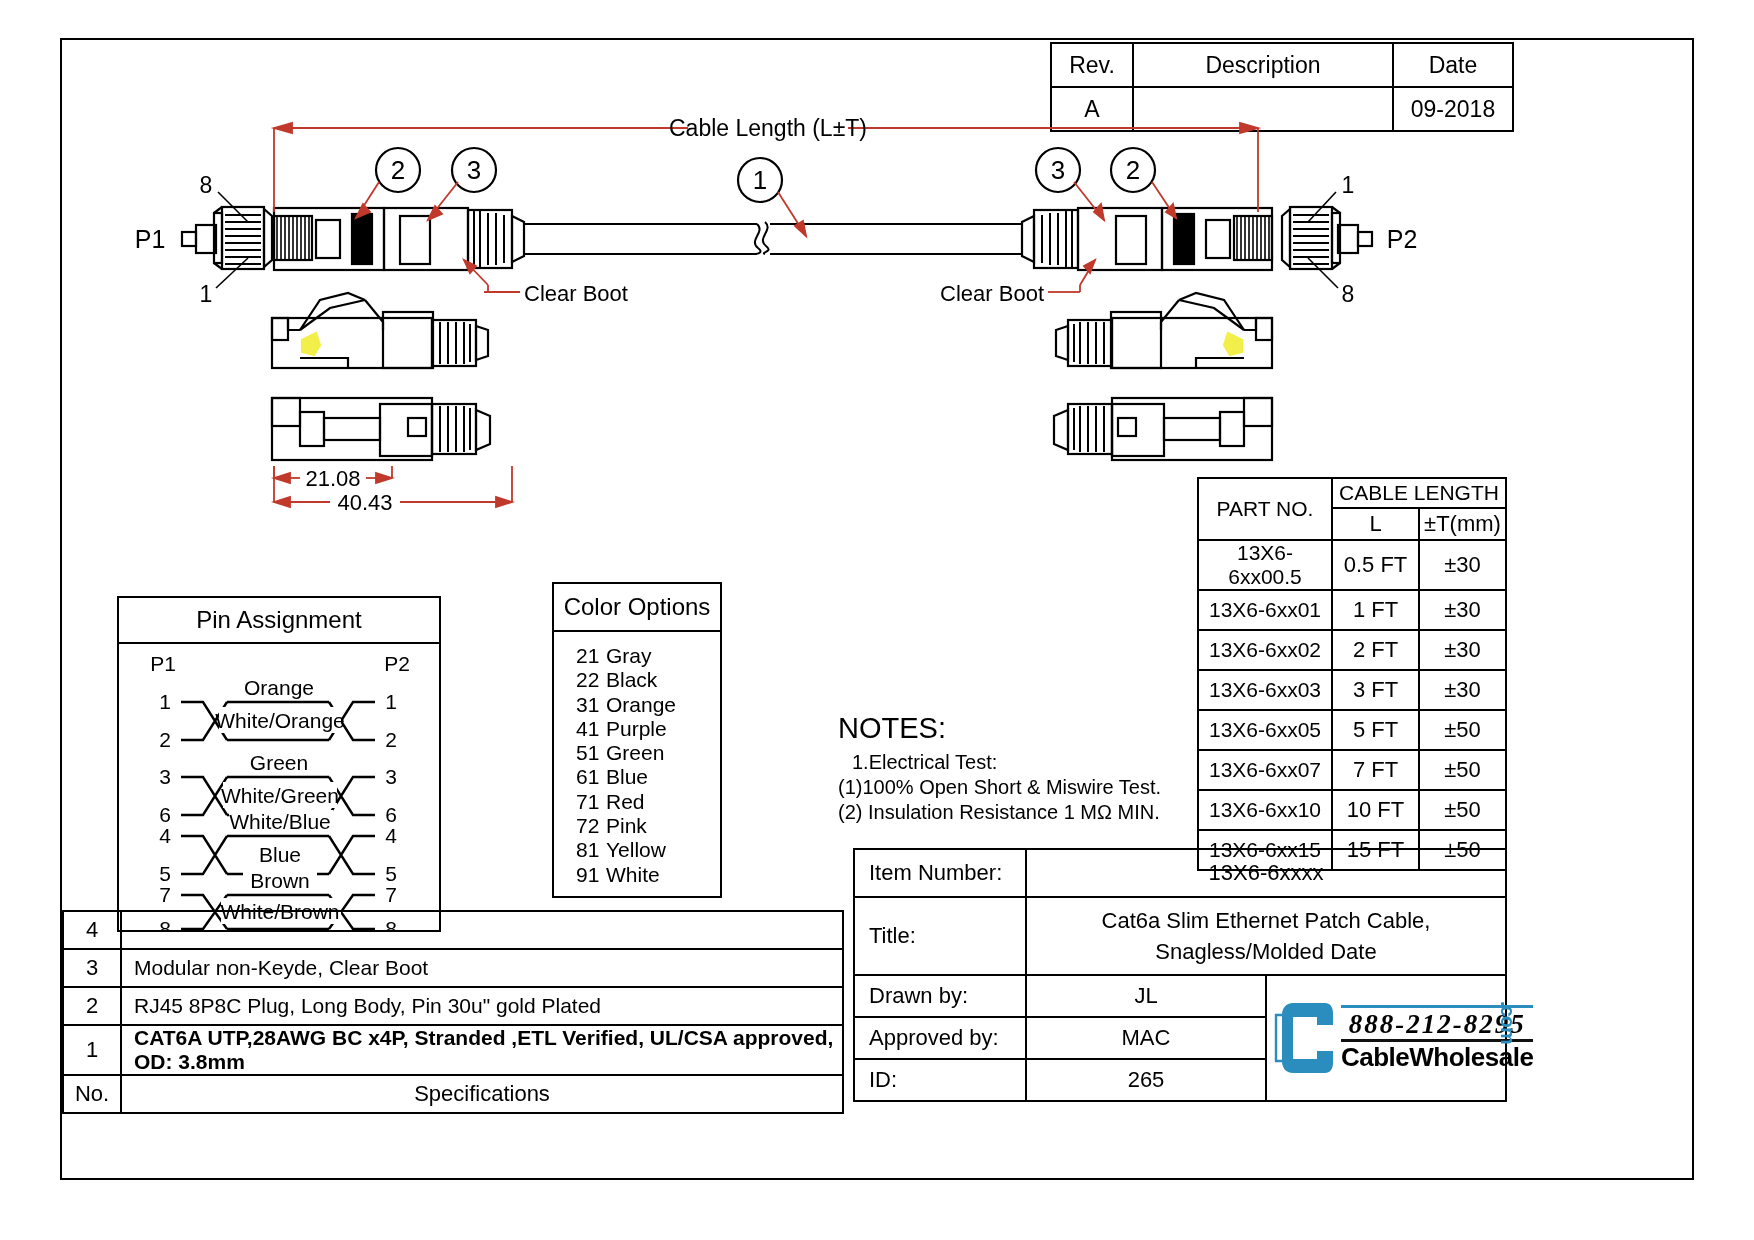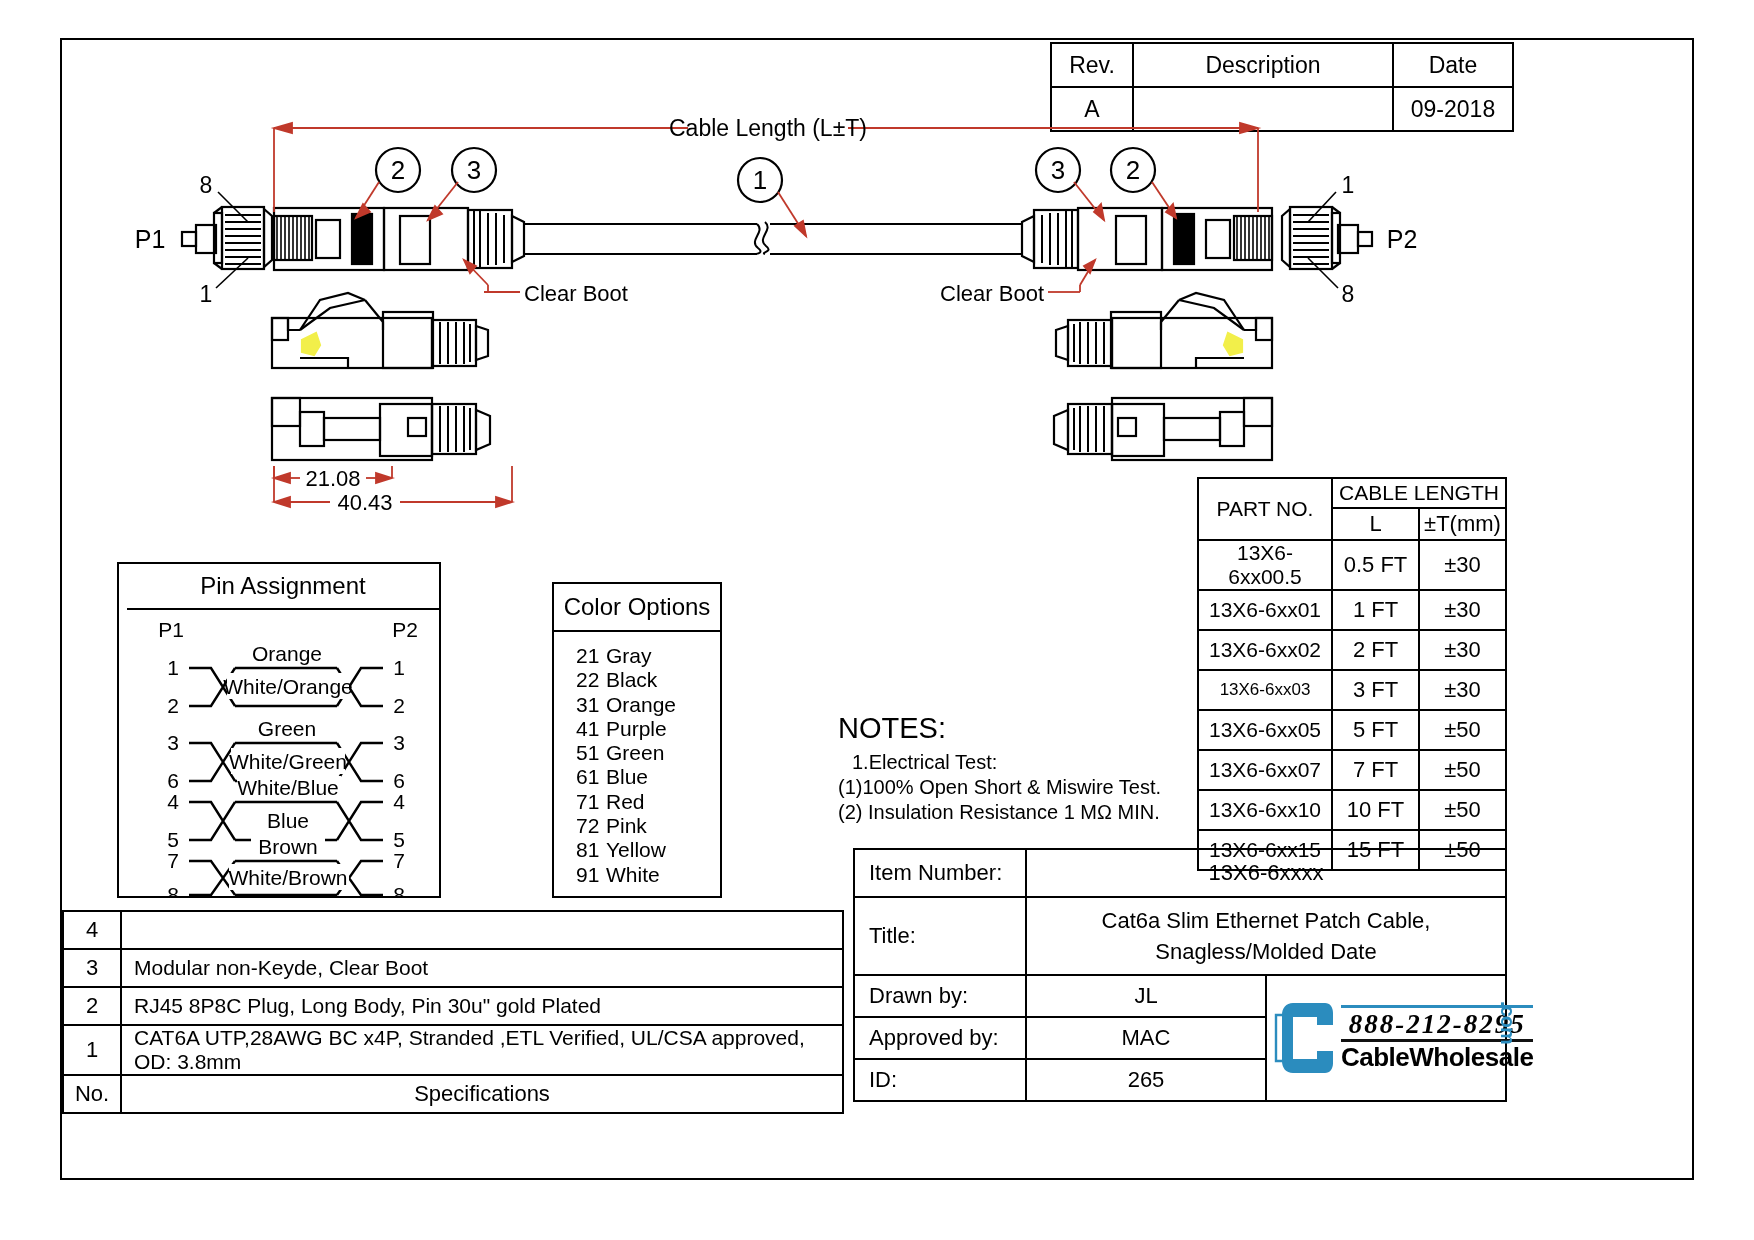--- a/index.html
+++ b/index.html
@@ -59,22 +59,22 @@
   }
   #rohs span {
     color: #0a9648;
     font-size: 62px;
     letter-spacing: 0px;
     line-height: 1;
   }
 
   
   #pin-box {
-    left: 117px; top: 562px;
-    width: 324px; height: 336px; padding-left: 8px;
+    left: 117px; top: 596px;
+    width: 324px; height: 336px;
   }
   #pin-title {
     height: 44px;
     border-bottom: 2px solid #000;
     display:flex;align-items:center;justify-content:center;
     font-size: 24px;
   }
 
   
   #color-box {
@@ -562,21 +562,21 @@
         <td style="height:40px;font-size:21px;">13X6-6xx01</td>
         <td>1 FT</td>
         <td>±30</td>
       </tr>
       <tr>
         <td style="height:40px;font-size:21px;">13X6-6xx02</td>
         <td>2 FT</td>
         <td>±30</td>
       </tr>
       <tr>
-        <td style="height:40px;font-size:17px;">13X6-6xx03</td>
+        <td style="height:40px;font-size:21px;">13X6-6xx03</td>
         <td>3 FT</td>
         <td>±30</td>
       </tr>
       <tr>
         <td style="height:40px;font-size:21px;">13X6-6xx05</td>
         <td>5 FT</td>
         <td>±50</td>
       </tr>
       <tr>
         <td style="height:40px;font-size:21px;">13X6-6xx07</td>
@@ -651,21 +651,21 @@
       <tr>
         <td class="n" style="height:38px;">3</td>
         <td class="s" style="height:38px;">Modular non-Keyde, Clear Boot</td>
       </tr>
       <tr>
         <td class="n" style="height:38px;">2</td>
         <td class="s" style="height:38px;">RJ45 8P8C  Plug, Long Body, Pin 30u" gold Plated</td>
       </tr>
       <tr>
         <td class="n" style="height:38px;">1</td>
-        <td class="s" style="height:38px;">CAT6A UTP,28AWG BC x4P, Stranded ,ETL Verified, UL/CSA approved, OD: 3.8mm</td>
+        <td class="s" style="height:38px;font-weight:bold;">CAT6A UTP,28AWG BC x4P, Stranded ,ETL Verified, UL/CSA approved, OD: 3.8mm</td>
       </tr>
       <tr>
         <td class="n" style="height:38px;">No.</td>
         <td class="sc" style="height:38px;">Specifications</td>
       </tr>
     </tbody>
       </table>
   </div>
 
 </div>

